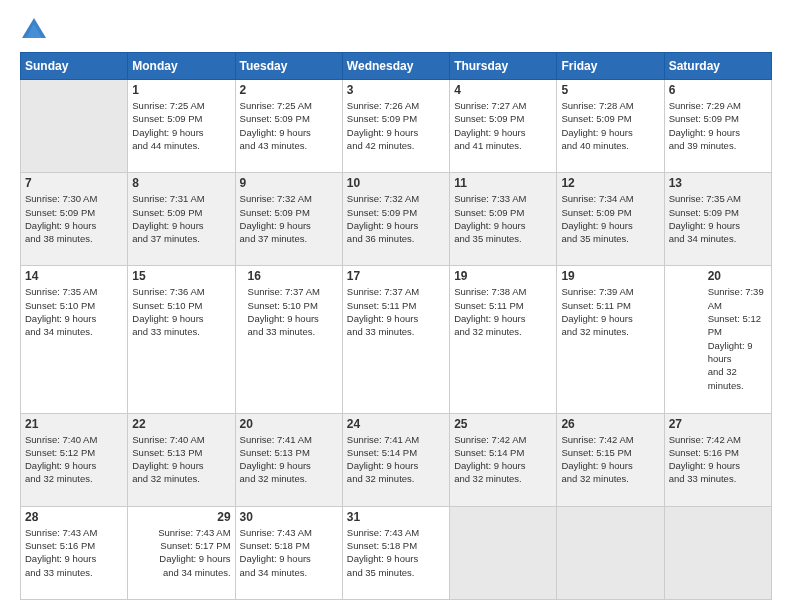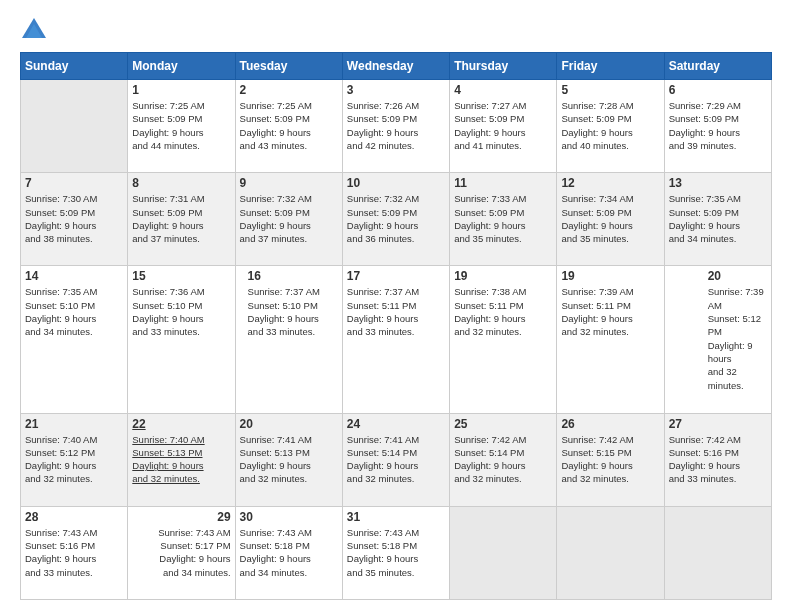--- a/index.html
+++ b/index.html
@@ -235,21 +235,21 @@
           <td style="background: rgb(255, 255, 255); padding-left: 43px;">
             <span class="day-num">20</span>
             <div class="day-info"><span>Sunrise: 7:39 AM</span><br><span>Sunset: 5:12 PM</span><br><span>Daylight: 9 hours</span><br><span>and 32 minutes.</span></div>
           </td>
         </tr>
         <tr>
           <td style="background: rgb(240, 240, 240);">
             <span class="day-num">21</span>
             <div class="day-info"><span>Sunrise: 7:40 AM</span><br><span>Sunset: 5:12 PM</span><br><span>Daylight: 9 hours</span><br><span>and 32 minutes.</span></div>
           </td>
-          <td style="background: rgb(240, 240, 240); text-decoration: underline;">
+          <td style="background: rgb(240, 240, 240);">
             <span class="day-num">22</span>
             <div class="day-info"><span>Sunrise: 7:40 AM</span><br><span>Sunset: 5:13 PM</span><br><span>Daylight: 9 hours</span><br><span>and 32 minutes.</span></div>
           </td>
           <td style="background: rgb(240, 240, 240);">
             <span class="day-num">20</span>
             <div class="day-info"><span>Sunrise: 7:41 AM</span><br><span>Sunset: 5:13 PM</span><br><span>Daylight: 9 hours</span><br><span>and 32 minutes.</span></div>
           </td>
           <td style="background: rgb(240, 240, 240);">
             <span class="day-num">24</span>
             <div class="day-info"><span>Sunrise: 7:41 AM</span><br><span>Sunset: 5:14 PM</span><br><span>Daylight: 9 hours</span><br><span>and 32 minutes.</span></div>

